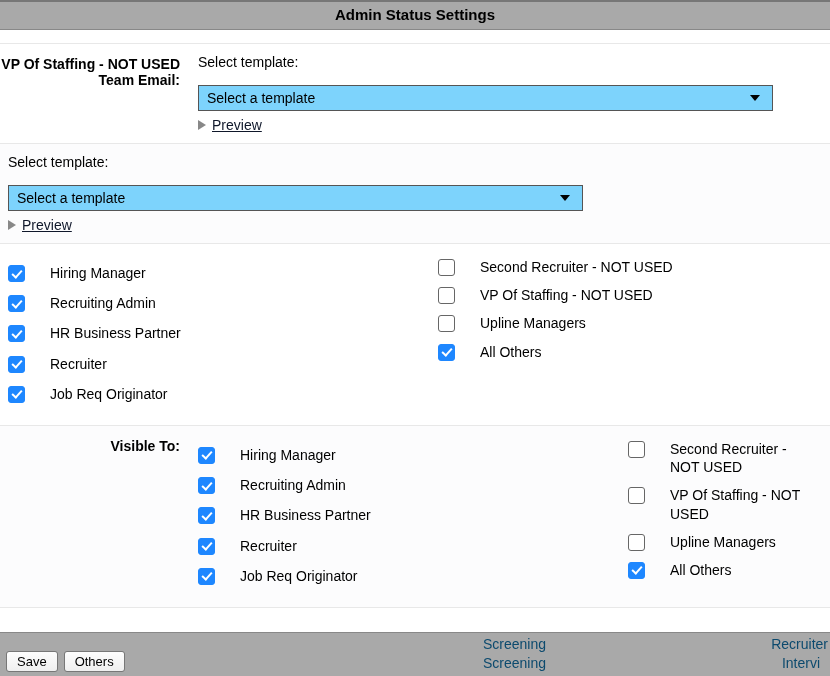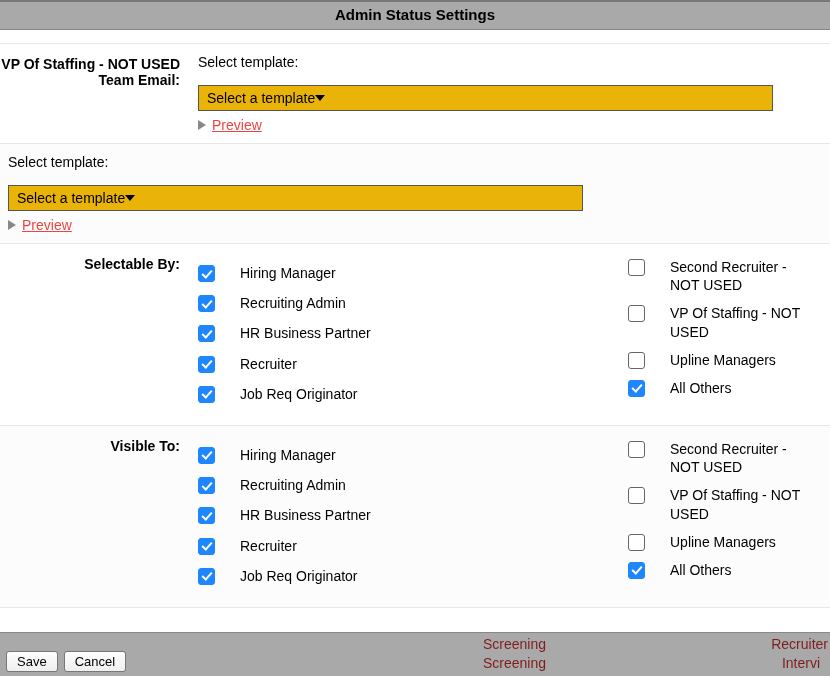--- a/index.html
+++ b/index.html
@@ -43,23 +43,24 @@
       padding-right: 18px;
     }
     .select-tmpl-label {
       font-size: 14px;
       margin-bottom: 4px;
     }
     .select-wrap {
       border: 1px solid #555;
       display: flex;
       align-items: center;
+      justify-content: space-between;
       padding: 4px 10px 4px 8px;
       width: 575px;
-      background: #eab308;
+      background: #7dd3fc;
       cursor: pointer;
       margin-top: 15px;
     }
     .select-wrap .sel-text { font-size: 14px; }
     .chev-down {
       width: 0; height: 0;
       border-left: 5px solid transparent;
       border-right: 5px solid transparent;
       border-top: 6px solid #000;
       margin-right: 2px;
@@ -70,21 +71,21 @@
       margin-top: 6px;
     }
     .tri-right {
       width: 0; height: 0;
       border-top: 5px solid transparent;
       border-bottom: 5px solid transparent;
       border-left: 8px solid #888;
       margin-right: 6px;
     }
     .preview-link {
-      color: #ef4444;
+      color: #0f172a;
       text-decoration: underline;
       font-size: 14px;
       cursor: pointer;
     }
     .checkboxes-grid {
       display: flex;
       width: 100%;
     }
     .cb-col-left { width: 430px; padding-top: 10px; }
     .cb-col-right { flex: 1; padding-top: 4px; }
@@ -133,21 +134,21 @@
       background: linear-gradient(#fdfdfd,#efefef);
       border: 1px solid #777;
       border-radius: 3px;
       padding: 2px 10px;
       font-size: 13px;
       margin-right: 6px;
       cursor: pointer;
     }
     .ghost-text {
       position: absolute;
-      color: #7f1d1d;
+      color: #0c4a6e;
       font-size: 14px;
     }
     .spacer-row {
       height: 14px;
       border-bottom: 1px solid #e8e8e8;
       display: flex;
     }
     .spacer-row .label-col { border-right: none; }
   </style>
 </head>
@@ -183,21 +184,20 @@
       <span class="chev-down"></span>
     </div>
     <div class="preview-row">
       <span class="tri-right"></span>
       <span class="preview-link">Preview</span>
     </div>
   </div>
 </div>
 
 <div class="section-row">
-  <div class="label-col">Selectable By:</div>
   <div class="content-col">
     <div class="checkboxes-grid">
       <div class="cb-col-left" id="sel-left">
           <div class="cb-item">
             <span class="cb-box checked"></span>
             <span class="cb-label">Hiring Manager</span>
           </div>
           <div class="cb-item">
             <span class="cb-box checked"></span>
             <span class="cb-label">Recruiting Admin</span>
@@ -280,18 +280,18 @@
             <span class="cb-box checked"></span>
             <span class="cb-label">All Others</span>
           </div>
         </div>
     </div>
   </div>
 </div>
 
 <div class="footer-bar">
   <button class="footer-btn">Save</button>
-  <button class="footer-btn">Cancel</button>
+  <button class="footer-btn">Others</button>
   <span class="ghost-text" style="left:483px; bottom:24px;">Screening</span>
   <span class="ghost-text" style="right:2px; bottom:24px;">Recruiter</span>
   <span class="ghost-text" style="left:483px; bottom:5px;">Screening</span>
   <span class="ghost-text" style="right:10px; bottom:5px;">Intervi</span>
 </div>
 
 </body></html>

